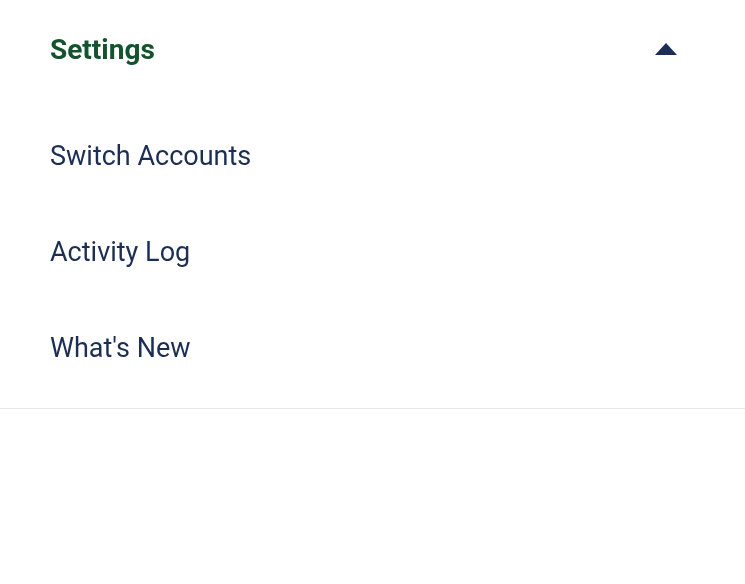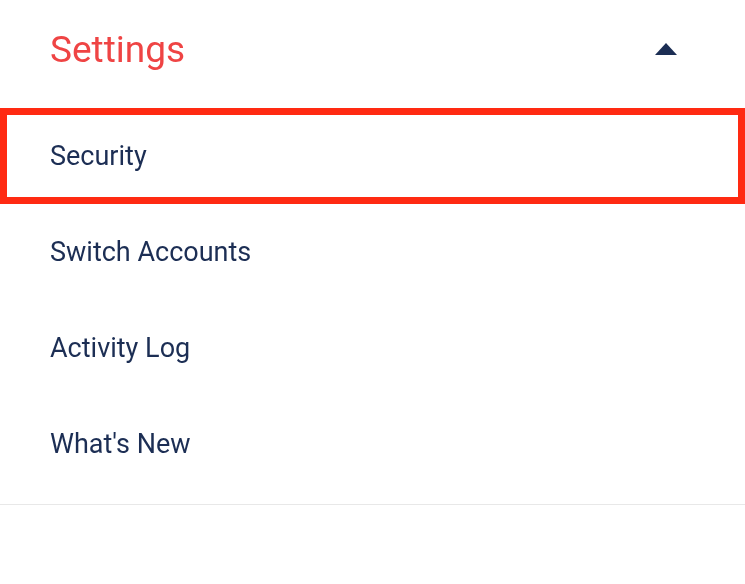--- a/index.html
+++ b/index.html
@@ -22,23 +22,23 @@
     }
     .settings-header {
       display: flex;
       justify-content: space-between;
       align-items: center;
       padding: 0 50px 0 50px;
       height: 58px;
       cursor: pointer;
     }
     .settings-title {
-      font-size: 37px;
-      font-weight: 400;
-      color: #ef4444;
+      font-size: 28px;
+      font-weight: 700;
+      color: #14532d;
     }
     .chevron-up {
       width: 0;
       height: 0;
       border-left: 11px solid transparent;
       border-right: 11px solid transparent;
       border-bottom: 12px solid #1c2e54;
       margin-right: 18px;
     }
     .menu-list {
@@ -65,23 +65,20 @@
   </style>
 </head>
 <body>
 
 <div class="settings-panel">
   <div class="settings-header">
     <span class="settings-title">Settings</span>
     <span class="chevron-up"></span>
   </div>
   <div class="menu-list">
-    <div class="menu-item highlighted">
-      <span>Security</span>
-    </div>
     <div class="menu-item">
       <span>Switch Accounts</span>
     </div>
     <div class="menu-item">
       <span>Activity Log</span>
     </div>
     <div class="menu-item">
       <span>What's New</span>
     </div>
   </div>

